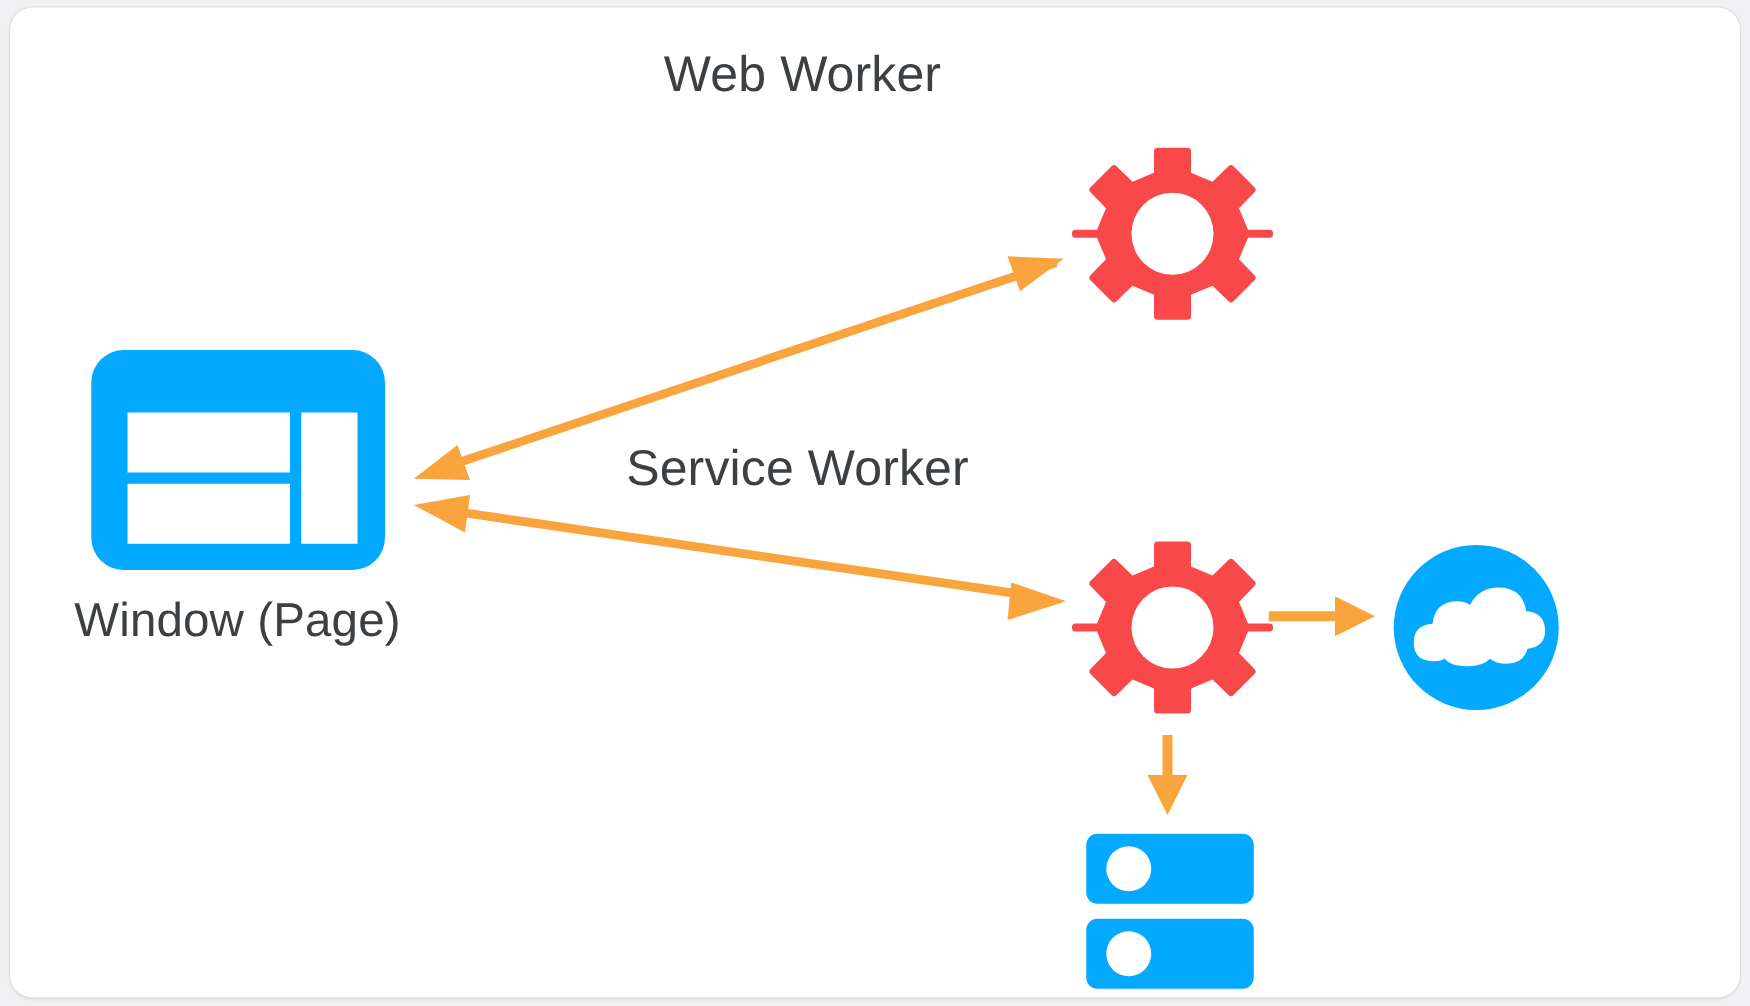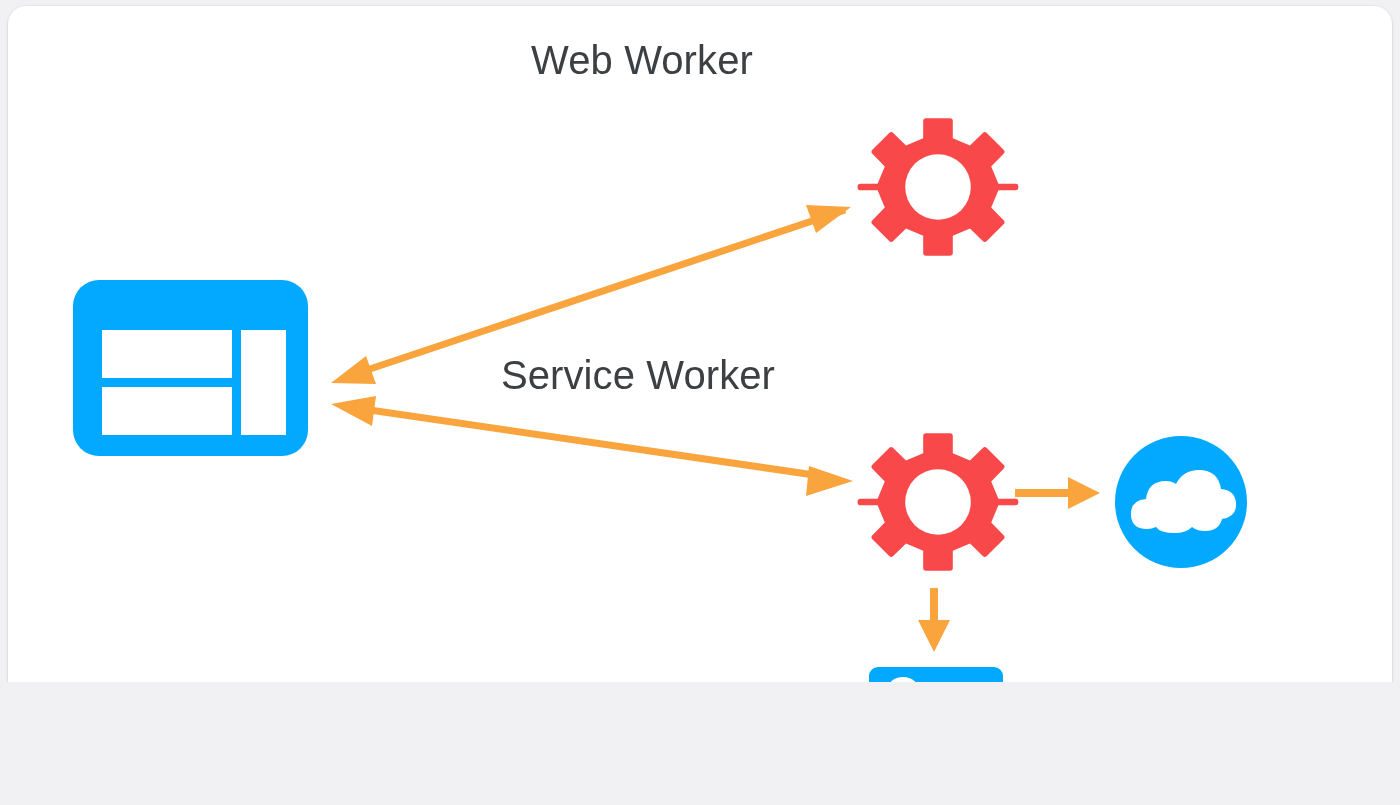--- a/index.html
+++ b/index.html
@@ -5,21 +5,21 @@
 <style>
   html, body {
     margin: 0;
     padding: 0;
     background: #f1f1f3;
     font-family: "Liberation Sans", sans-serif;
   }
   #stage {
     position: relative;
     width: 1400px;
-    height: 682px;
+    height: 805px;
     overflow: hidden;
     background: #f1f1f3;
   }
   .card {
     position: absolute;
     left: 8px;
     top: 6px;
     width: 1384px;
     height: 792px;
     background: #ffffff;
@@ -152,14 +152,15 @@
       <circle cx="903" cy="695" r="18" fill="#ffffff"></circle>
       <rect x="869" y="735" width="134" height="56" rx="9" ry="9" fill="#03a9ff"></rect>
       <circle cx="903" cy="763" r="18" fill="#ffffff"></circle>
     </g>
   </svg>
 
   <div class="node-label" id="label-web-worker">Web Worker</div>
 
   <div class="node-label" id="label-service-worker">Service Worker</div>
 
+  <div class="node-label" id="label-window">Window (Page)</div>
 
 </div>
 
 </body></html>

